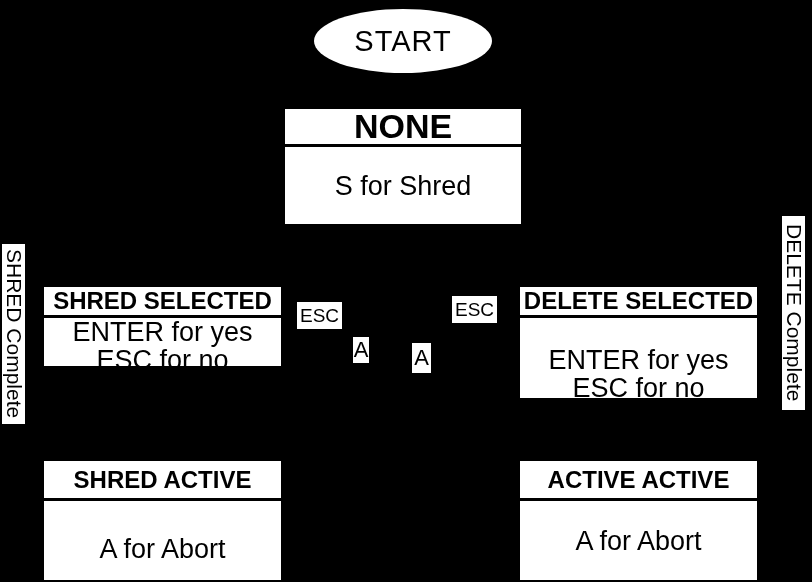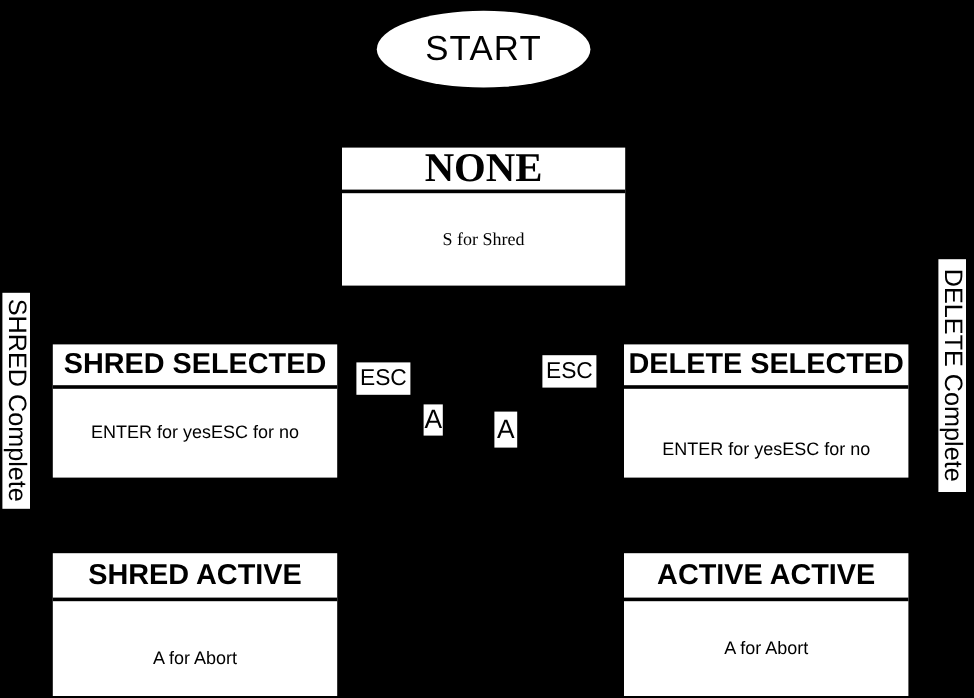--- a/index.html
+++ b/index.html
@@ -40,23 +40,24 @@
     border-bottom: 3px solid #000000;
     display: flex;
     align-items: center;
     justify-content: center;
     font-weight: bold;
     white-space: nowrap;
   }
   .box-body {
     flex: 1;
     display: flex;
+    flex-direction: column;
     align-items: center;
     justify-content: center;
-    font-size: 15px;
+    font-size: 27px;
     line-height: 28px;
     white-space: nowrap;
   }
   .title-lg { font-size: 34px; height: 38px; }
   .title-md { font-size: 24px; height: 37px; }
   .title-md2 { font-size: 24px; height: 40px; }
   .edge-label {
     position: absolute;
     background: #ffffff;
     color: #000000;
@@ -73,28 +74,28 @@
 </style>
 </head>
 <body>
 
 <div id="canvas">
 
   <div class="node ellipse" style="left:314px; top:9px; width:178px; height:64px;">
     <span>START</span>
   </div>
 
-  <div class="node box" style="left:285px; top:123px; width:236px; height:115px;font-family:Liberation Serif, serif;">
+  <div class="node box" style="left:285px; top:109px; width:236px; height:115px;">
     <div class="box-title title-lg">NONE</div>
     <div class="box-body">
       <div>S for Shred</div>
     </div>
   </div>
 
-  <div class="node box" style="left:44px; top:287px; width:237px; height:111px;">
+  <div class="node box" style="left:44px; top:287px; width:237px; height:79px;">
     <div class="box-title title-md">SHRED SELECTED</div>
     <div class="box-body">
       <div>ENTER for yes</div>
       <div>ESC for no</div>
     </div>
   </div>
 
   <div class="node box" style="left:520px; top:287px; width:237px; height:111px;gap:28px;">
     <div class="box-title title-md">DELETE SELECTED</div>
     <div class="box-body">

